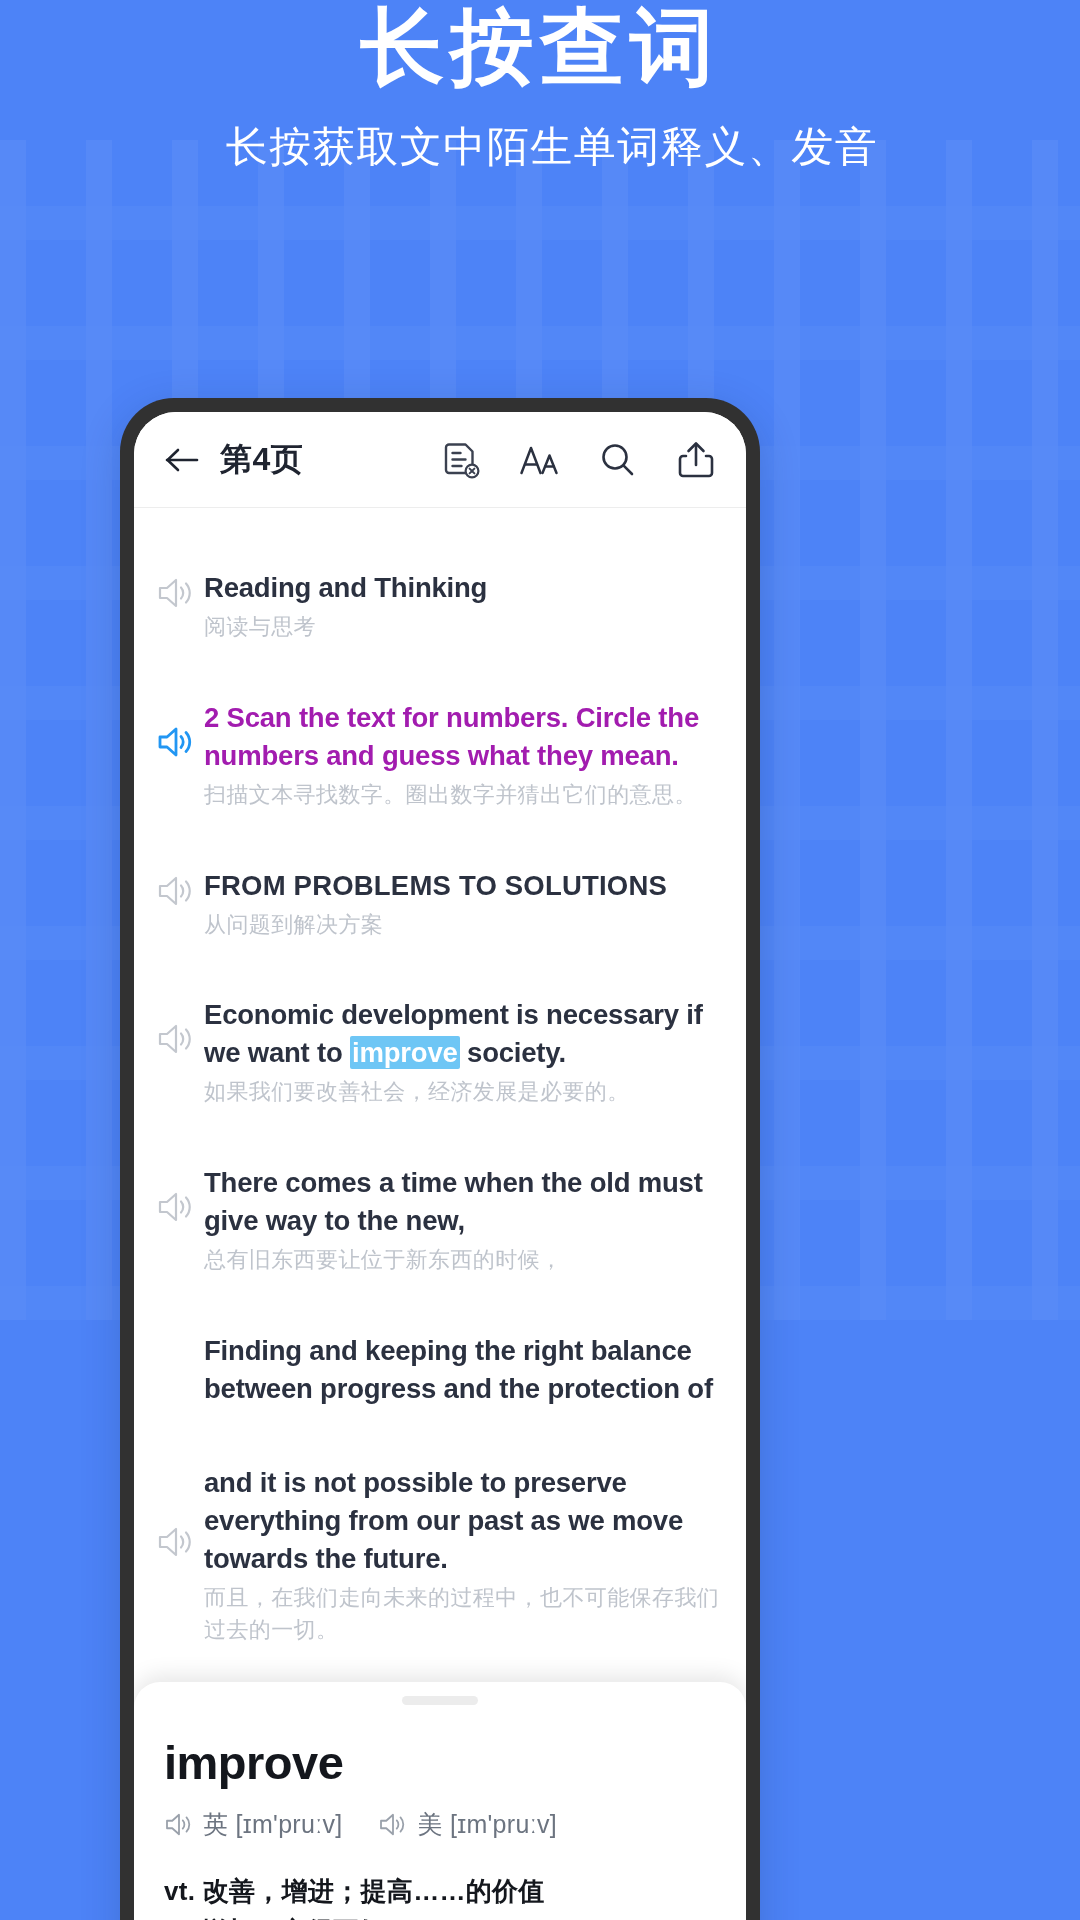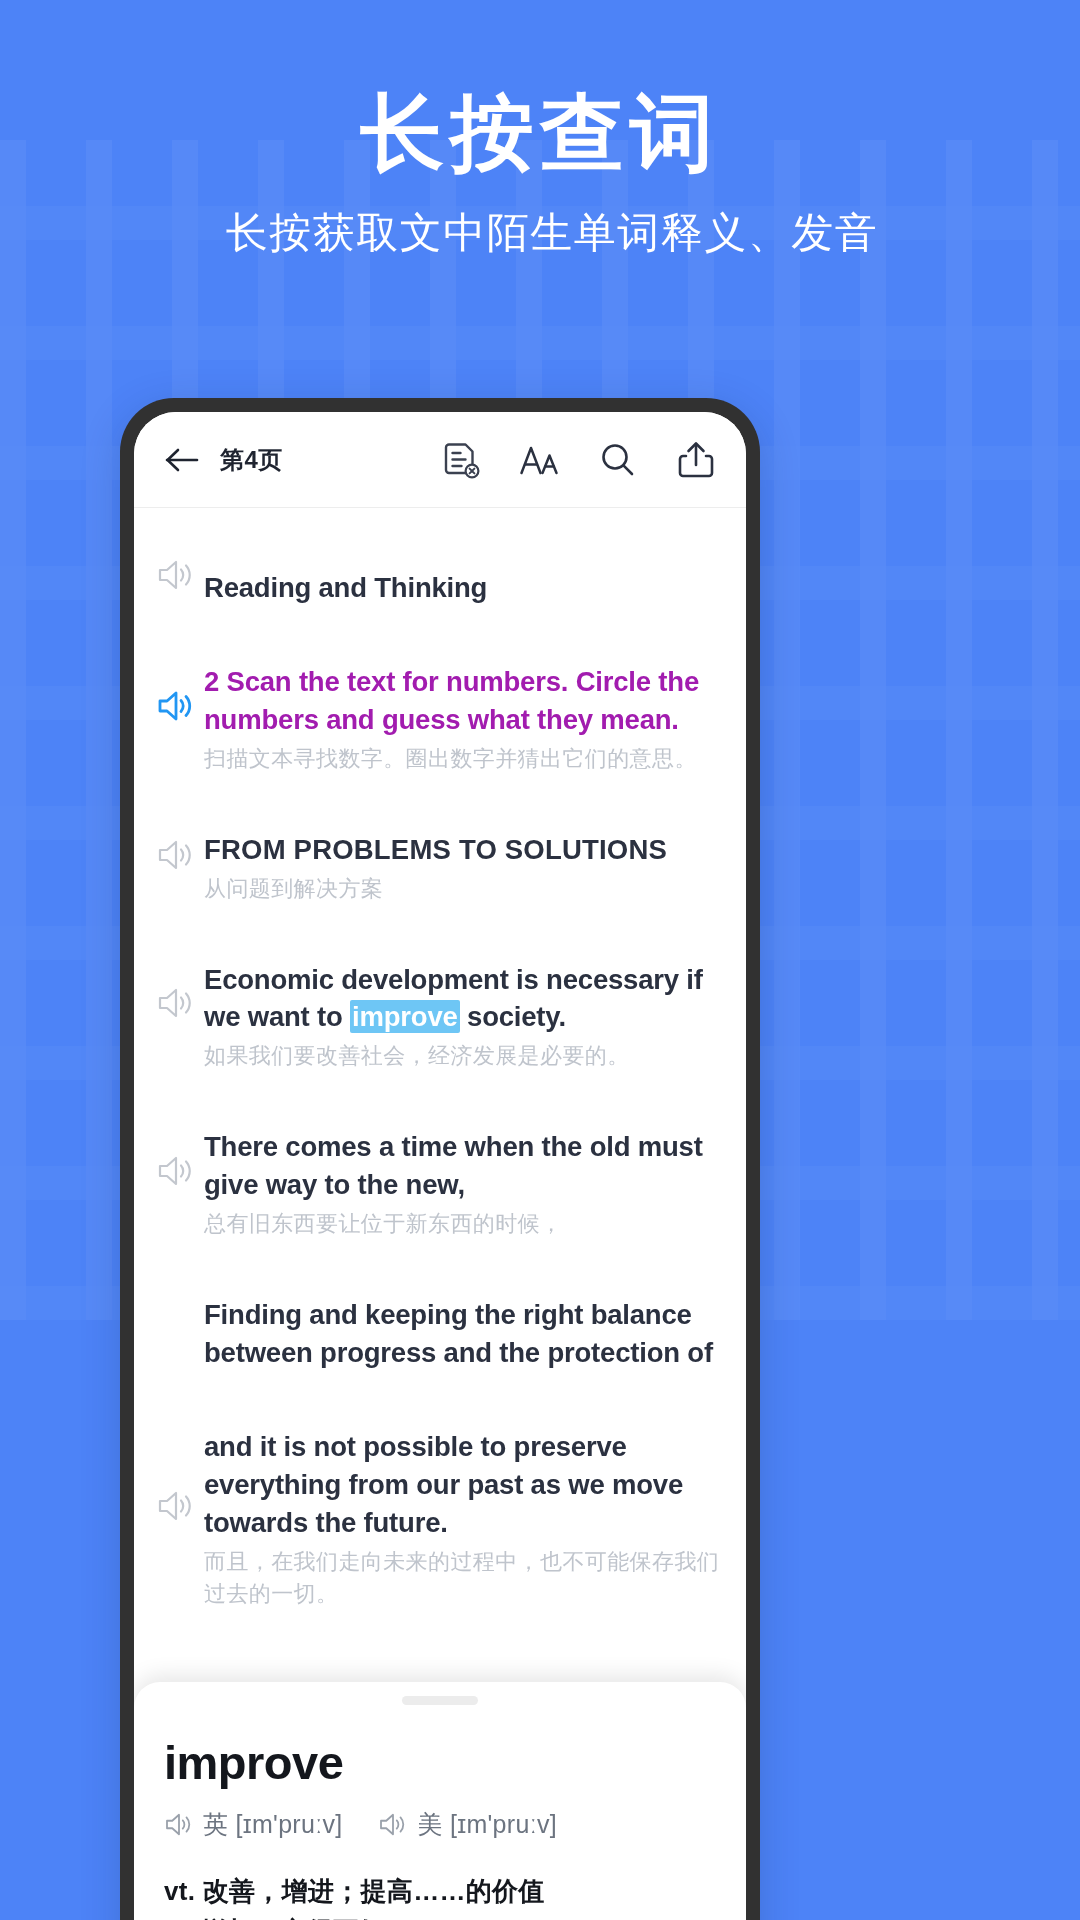--- a/index.html
+++ b/index.html
@@ -25,21 +25,20 @@
     pointer-events: none;
   }
 
   .hero {
     position: absolute;
     left: 0; top: 0; width: 1080px;
     text-align: center;
     z-index: 3;
   }
   .hero-title {
-    margin-top: 86px;
     font-size: 84px;
     line-height: 1.12;
     font-weight: 700;
     color: #ffffff;
     letter-spacing: 6px;
   }
   .hero-subtitle {
     margin-top: 26px;
     font-size: 42px;
     line-height: 1.3;
@@ -75,21 +74,21 @@
   .toolbar {
     height: 96px;
     display: flex;
     align-items: center;
     padding: 0 24px 0 26px;
     border-bottom: 1px solid #ededed;
     background: #fff;
   }
   .tb-back { width: 44px; height: 44px; display:flex; align-items:center; justify-content:center; }
   .tb-title {
-    font-size: 24px;
+    font-size: 32px;
     font-weight: 700;
     color: #1f2430;
     margin-left: 16px;
     letter-spacing: .5px;
   }
   .tb-spacer { flex: 1; }
   .tb-icon {
     width: 52px; height: 52px;
     display: flex; align-items: center; justify-content: center;
     margin-left: 26px;
@@ -262,20 +261,21 @@
       <div class="para">
         <div class="spk">
           <svg width="40" height="36" viewBox="0 0 40 36">
             <path d="M4 13 H11 L20 5 V31 L11 23 H4 Z" fill="none" stroke="#c3c7ce" stroke-width="2.2" stroke-linejoin="round"></path>
             <path d="M25 12.5 a8 8 0 0 1 0 11" fill="none" stroke="#c3c7ce" stroke-width="2.2" stroke-linecap="round"></path>
             <path d="M30 8.5 a14 14 0 0 1 0 19" fill="none" stroke="#c3c7ce" stroke-width="2.2" stroke-linecap="round"></path>
           </svg>
         </div>
         <div class="ptext">
           <div class="en">Reading and Thinking</div>
+          <div class="zh">阅读与思考</div>
         </div>
       </div>
 
       <div class="para">
         <div class="spk">
           <svg width="40" height="36" viewBox="0 0 40 36">
             <path d="M4 13 H11 L20 5 V31 L11 23 H4 Z" fill="none" stroke="#2196f3" stroke-width="2.8" stroke-linejoin="round"></path>
             <path d="M25 12.5 a8 8 0 0 1 0 11" fill="none" stroke="#2196f3" stroke-width="2.8" stroke-linecap="round"></path>
             <path d="M30 8.5 a14 14 0 0 1 0 19" fill="none" stroke="#2196f3" stroke-width="2.8" stroke-linecap="round"></path>
           </svg>

